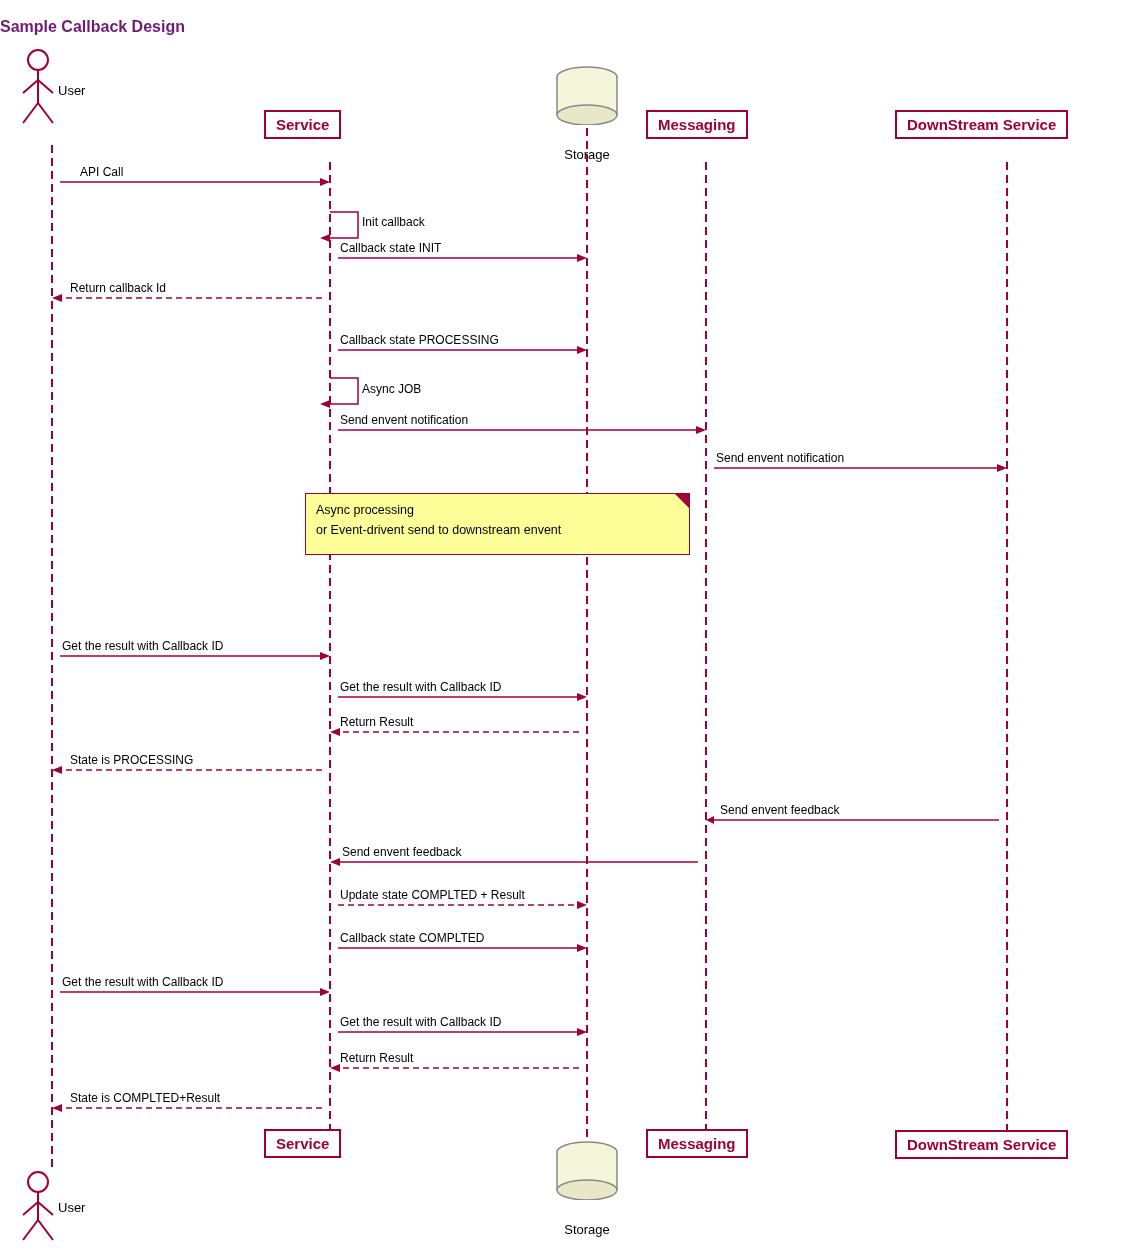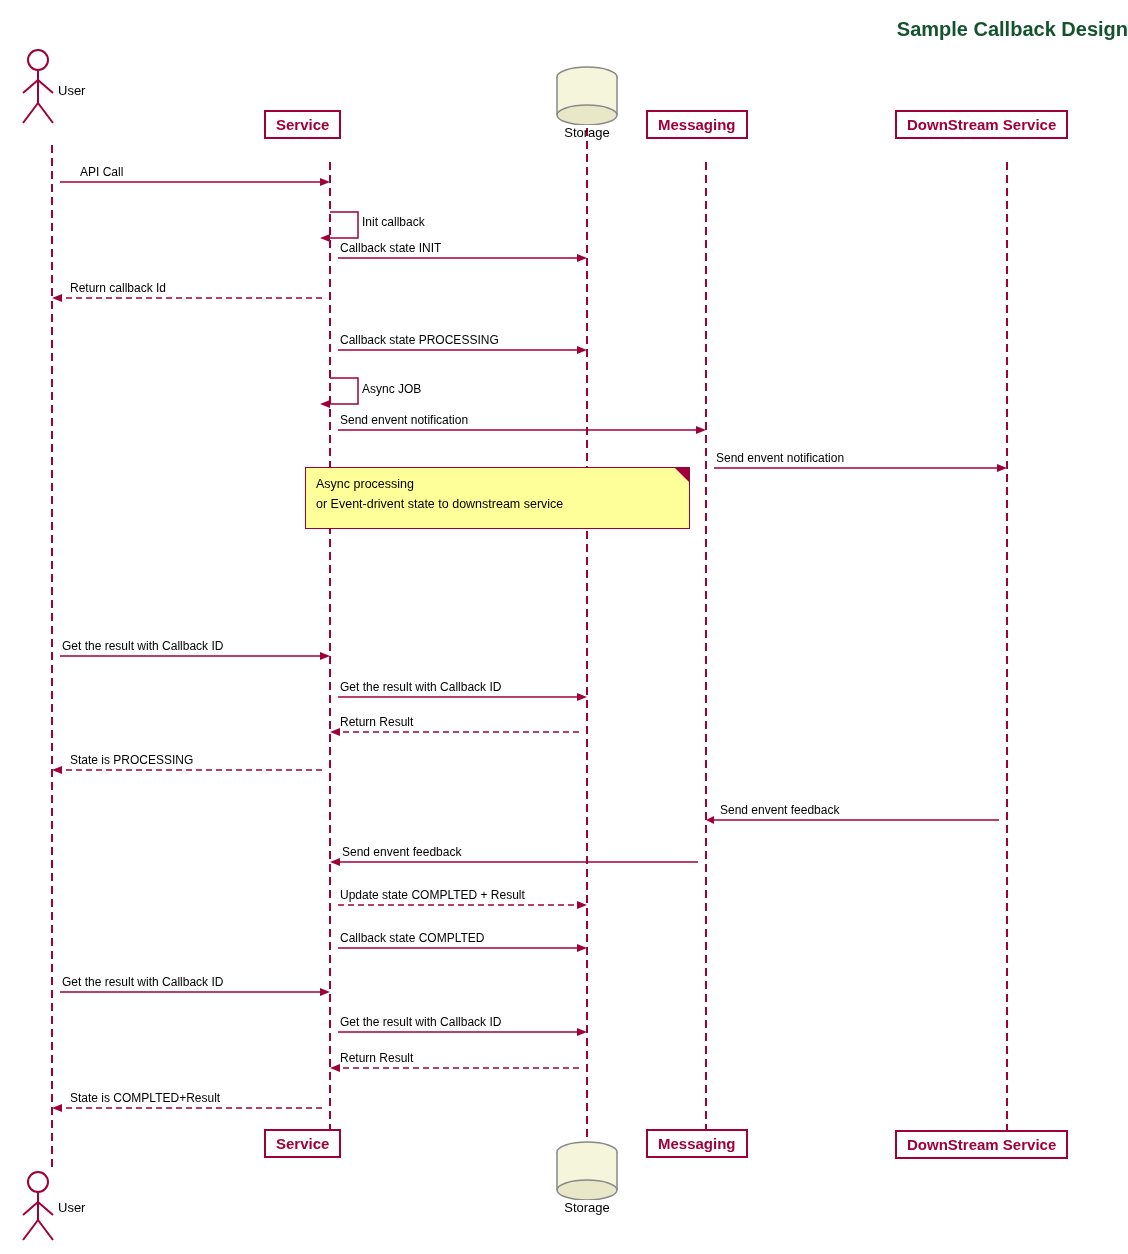--- a/index.html
+++ b/index.html
@@ -13,24 +13,24 @@
     }
     #diagram {
       position: relative;
       width: 1128px;
       height: 1254px;
     }
     .title {
       position: absolute;
       top: 18px;
       left: 0; right: 0;
-      text-align: right;
+      text-align: left;
       font-weight: bold;
-      font-size: 20px;
-      color: #14532d;
+      font-size: 16px;
+      color: #701a75;
     }
     
     .lifeline-box {
       position: absolute;
       border: 2px solid #a0003a;
       color: #a0003a;
       font-weight: bold;
       font-size: 15px;
       padding: 4px 10px;
       background: #fff;
@@ -74,20 +74,21 @@
       border-width: 0 14px 14px 0;
       border-color: transparent #a0003a transparent transparent;
     }
     
     .cylinder {
       position: absolute;
       display: flex;
       flex-direction: column;
       align-items: center;
       font-size: 13px;
+      gap: 22px;
     }
   </style>
 </head>
 <body>
 
 <div id="diagram">
 
   <div class="title">Sample Callback Design</div>
 
   <svg class="arrows-svg">
@@ -215,25 +216,25 @@
   </div>
 
   <div class="lifeline-box" style="left:646px; top:110px;">
     <span>Messaging</span>
   </div>
 
   <div class="lifeline-box" style="left:895px; top:110px;">
     <span>DownStream Service</span>
   </div>
 
-  <div class="note-box" style="left:305px; top:467px; width:385px; height:62px;">
+  <div class="note-box" style="left:305px; top:493px; width:385px; height:62px;">
     <div class="note-corner"></div>
     <div style="font-size:12.5px; line-height:1.6; padding-right:14px;">
       <span>Async processing</span><br>
-      <span>or Event-drivent state to downstream service</span>
+      <span>or Event-drivent send to downstream envent</span>
     </div>
   </div>
 
   <div class="stickfig" style="left:18px; top:1170px;">
     <svg width="40" height="75" viewBox="0 0 40 75">
       <circle cx="20" cy="12" r="10" fill="none" stroke="#a0003a" stroke-width="2"></circle>
       <line x1="20" y1="22" x2="20" y2="50" stroke="#a0003a" stroke-width="2"></line>
       <line x1="20" y1="32" x2="5" y2="45" stroke="#a0003a" stroke-width="2"></line>
       <line x1="20" y1="32" x2="35" y2="45" stroke="#a0003a" stroke-width="2"></line>
       <line x1="20" y1="50" x2="5" y2="70" stroke="#a0003a" stroke-width="2"></line>

